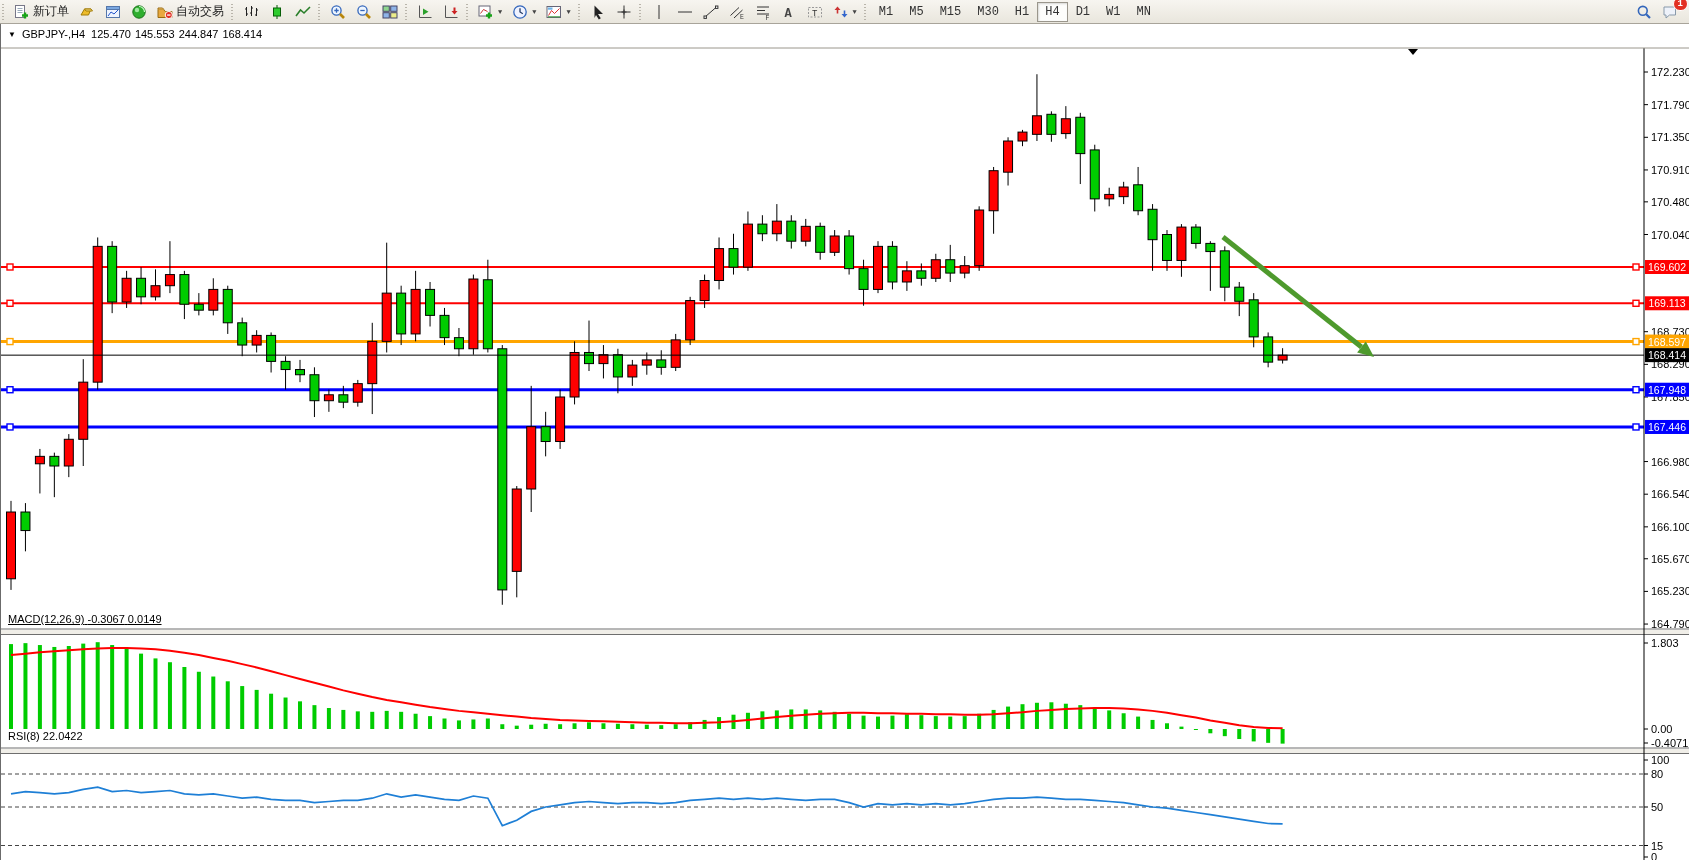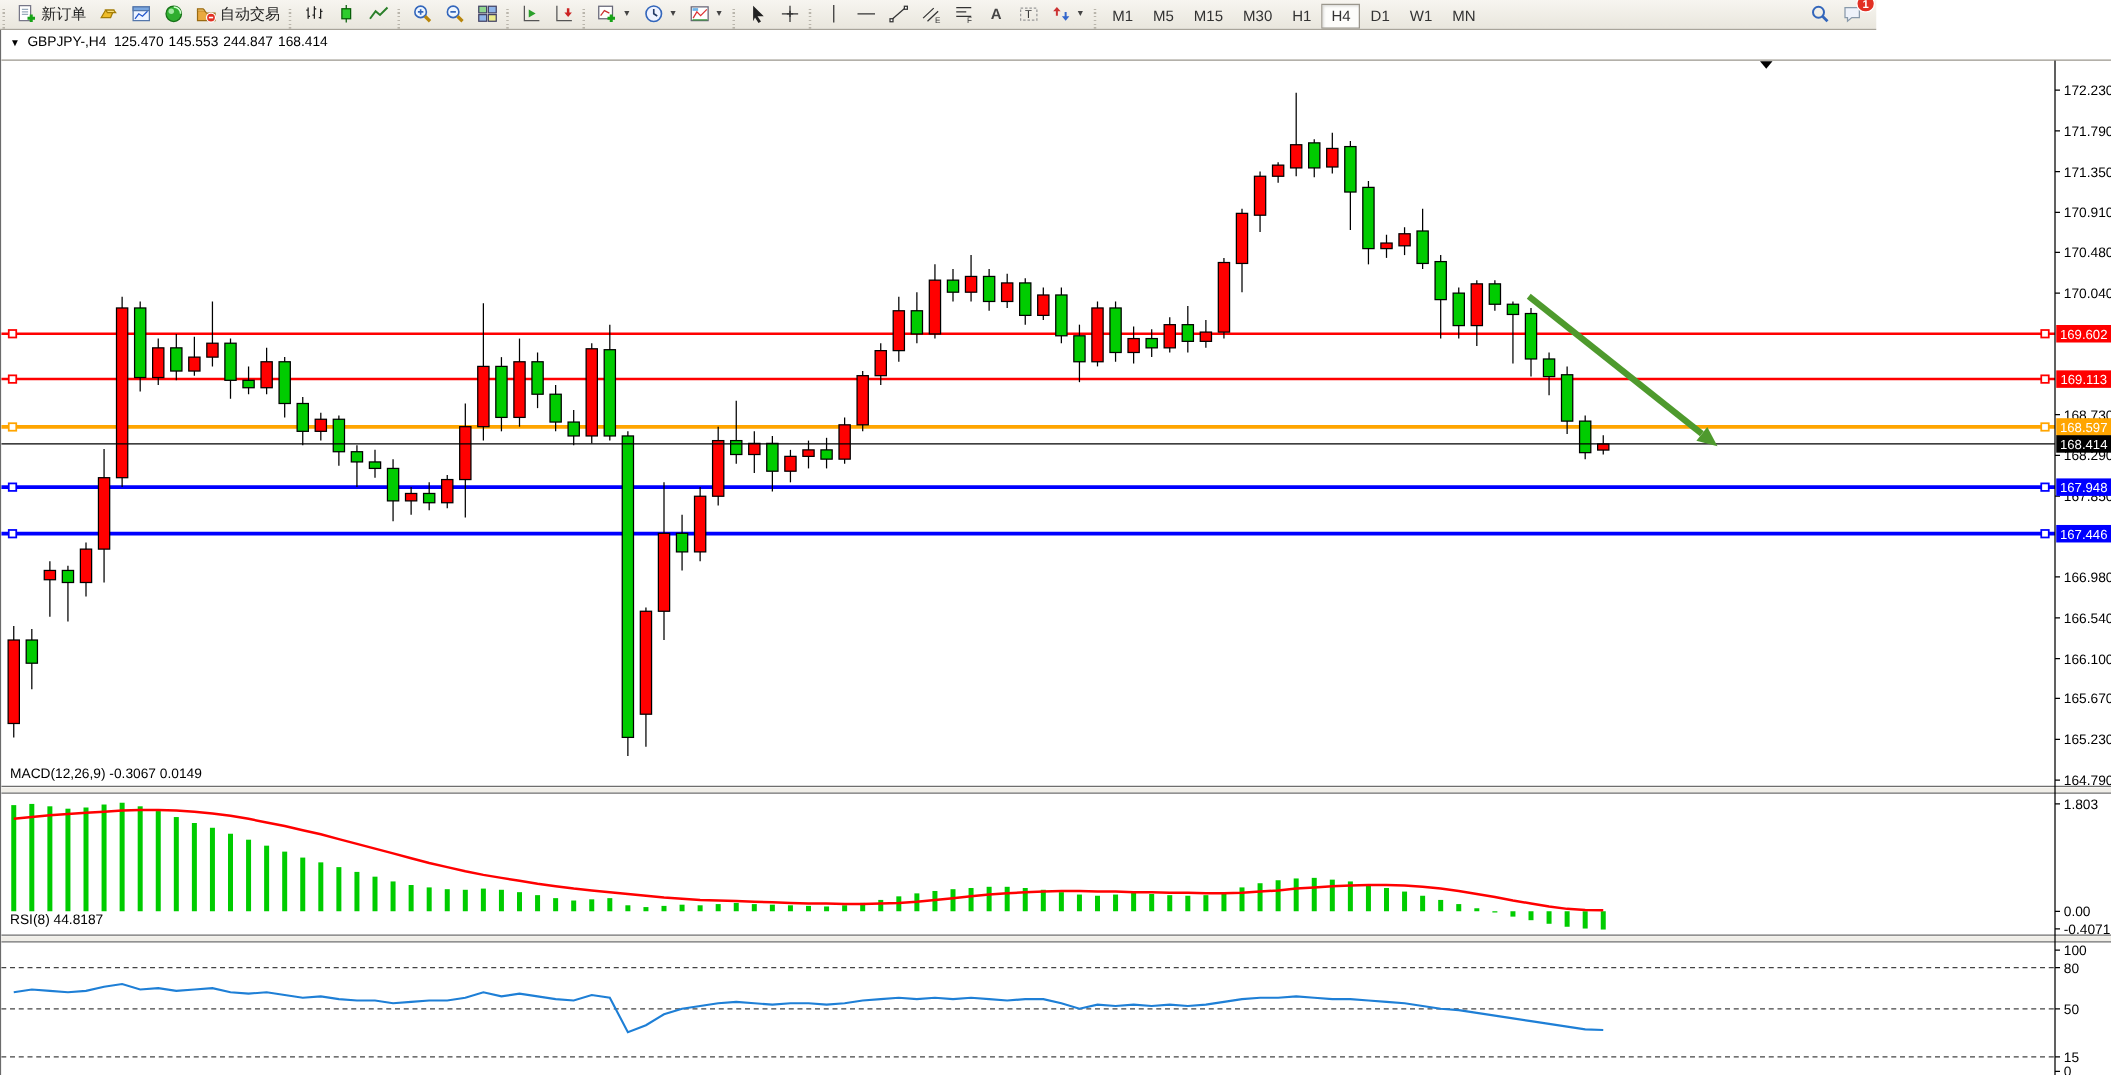--- a/index.html
+++ b/index.html
@@ -1,19 +1,19 @@
 <!DOCTYPE html>
 <html><head>
 <meta charset="utf-8">
 <style>
   html,body{margin:0;padding:0;background:#fff;font-family:"Liberation Sans",sans-serif;}
   #app{position:relative;width:1689px;height:860px;overflow:hidden;background:#fff;}
   
-  #toolbar{position:absolute;left:0;top:0;width:1501px;height:23px;background:linear-gradient(#f7f5f0,#e9e6dd);
-           border-bottom:1px solid #a8a49a;display:flex;align-items:flex-end;z-index:5;font-size:12px;color:#222;}
+  #toolbar{position:absolute;left:0;top:0;width:1689px;height:23px;background:linear-gradient(#f7f5f0,#e9e6dd);
+           border-bottom:1px solid #a8a49a;display:flex;align-items:center;z-index:5;font-size:12px;color:#222;font-family:Liberation Mono, monospace;}
   .grip{width:5px;height:16px;margin:0 2px;background:repeating-linear-gradient(#b9b5ab 0 1px,transparent 1px 3px);background-size:2px 100%;background-repeat:repeat-y;}
   .tbtn{display:flex;align-items:center;gap:3px;padding:1px 4px;height:20px;border:1px solid transparent;cursor:default;}
   .tbtn svg{display:block;}
   .caret{font-size:7px;color:#444;margin-left:1px;}
   .tfbtn{padding:2px 7px;font-size:12px;color:#333;border:1px solid transparent;}
   .tfbtn.active{background:#fdfdfb;border:1px solid #9a968c;box-shadow:inset 1px 1px 2px rgba(0,0,0,.15);}
   .right-tools{margin-left:auto;display:flex;align-items:center;padding-right:6px;}
   .badge{position:absolute;top:-4px;right:-6px;background:#e23023;color:#fff;border-radius:8px;font-size:9px;
          padding:1px 4px;font-weight:bold;border:1px solid #fff;}
   .chatwrap{position:relative;}
@@ -718,20 +718,20 @@
           <text x="1149" y="853" font-size="11" fill="#000">2 Nov 20:00</text>
         </g>
       </svg>
     <div class="overlay" id="chart-title">
       <span class="title-collapse">▼</span>
       <span>GBPJPY-,H4</span>
       <span class="ohlc">
         <span>125.470</span><span>145.553</span><span>244.847</span><span>168.414</span>
       </span>
     </div>
-    <div class="overlay" id="macd-label" style="left:7px;top:589px;">
+    <div class="overlay" id="macd-label" style="left:7px;top:589px;text-decoration:underline;">
       <span>MACD(12,26,9)</span>&nbsp;<span>-0.3067</span>&nbsp;<span>0.0149</span>
     </div>
     <div class="overlay" id="rsi-label" style="left:7px;top:706px;">
-      <span>RSI(8)</span>&nbsp;<span>44.8187</span>
+      <span>RSI(8)</span>&nbsp;<span>22.0422</span>
     </div>
   </div>
 </div>
 
 </body></html>

